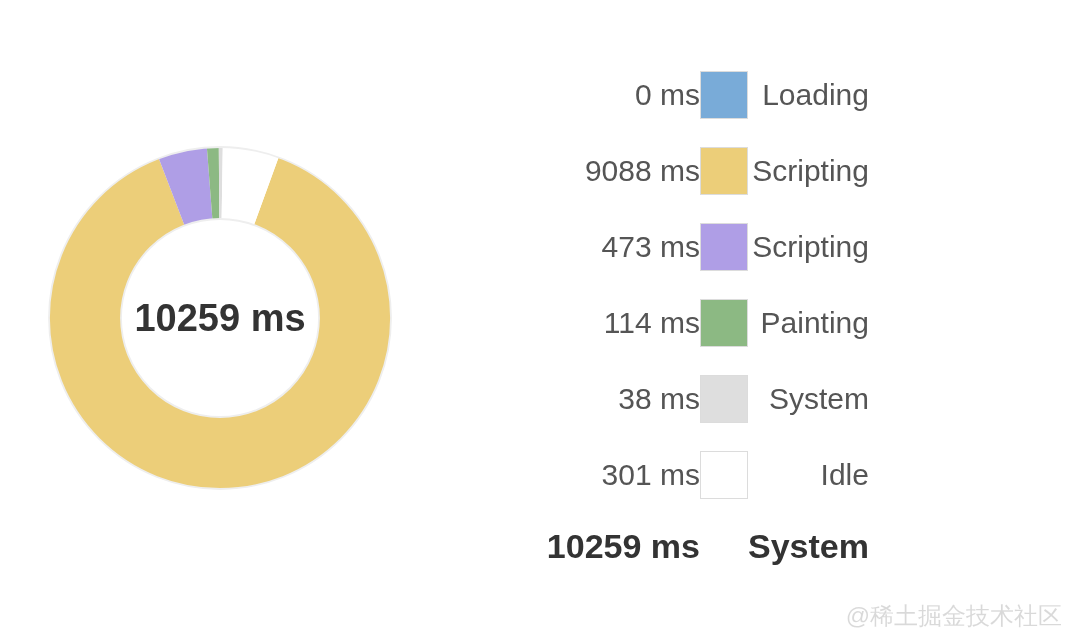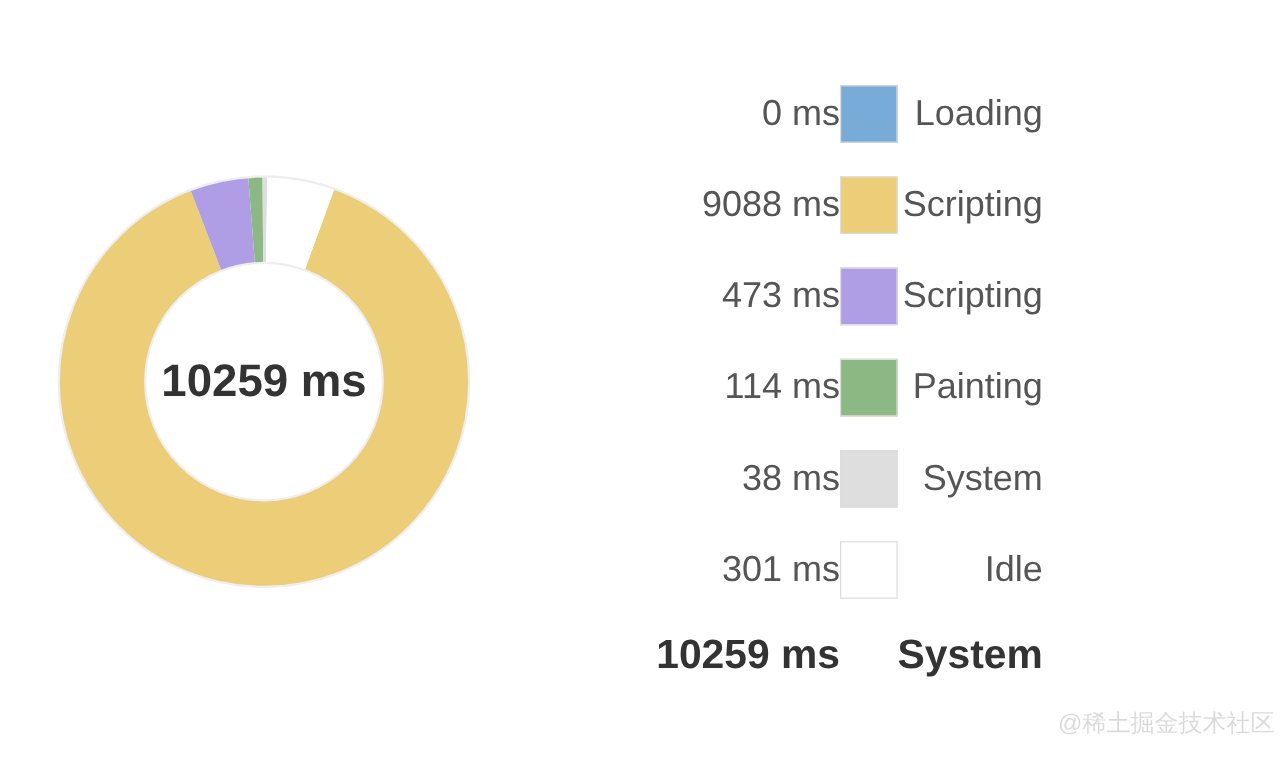--- a/index.html
+++ b/index.html
@@ -81,22 +81,22 @@
     text-align: right;
   }
   tr.total-row td {
     font-weight: 700;
     color: #333;
     font-size: 34px;
   }
   .watermark {
     position: absolute;
     right: 6px;
-    bottom: 20px;
-    font-size: 20px;
+    bottom: 4px;
+    font-size: 24px;
     color: rgba(0,0,0,0.15);
     font-weight: 400;
     letter-spacing: 0;
     pointer-events: none;
   }
 </style>
 </head>
 <body>
 
 <div class="wrap">

